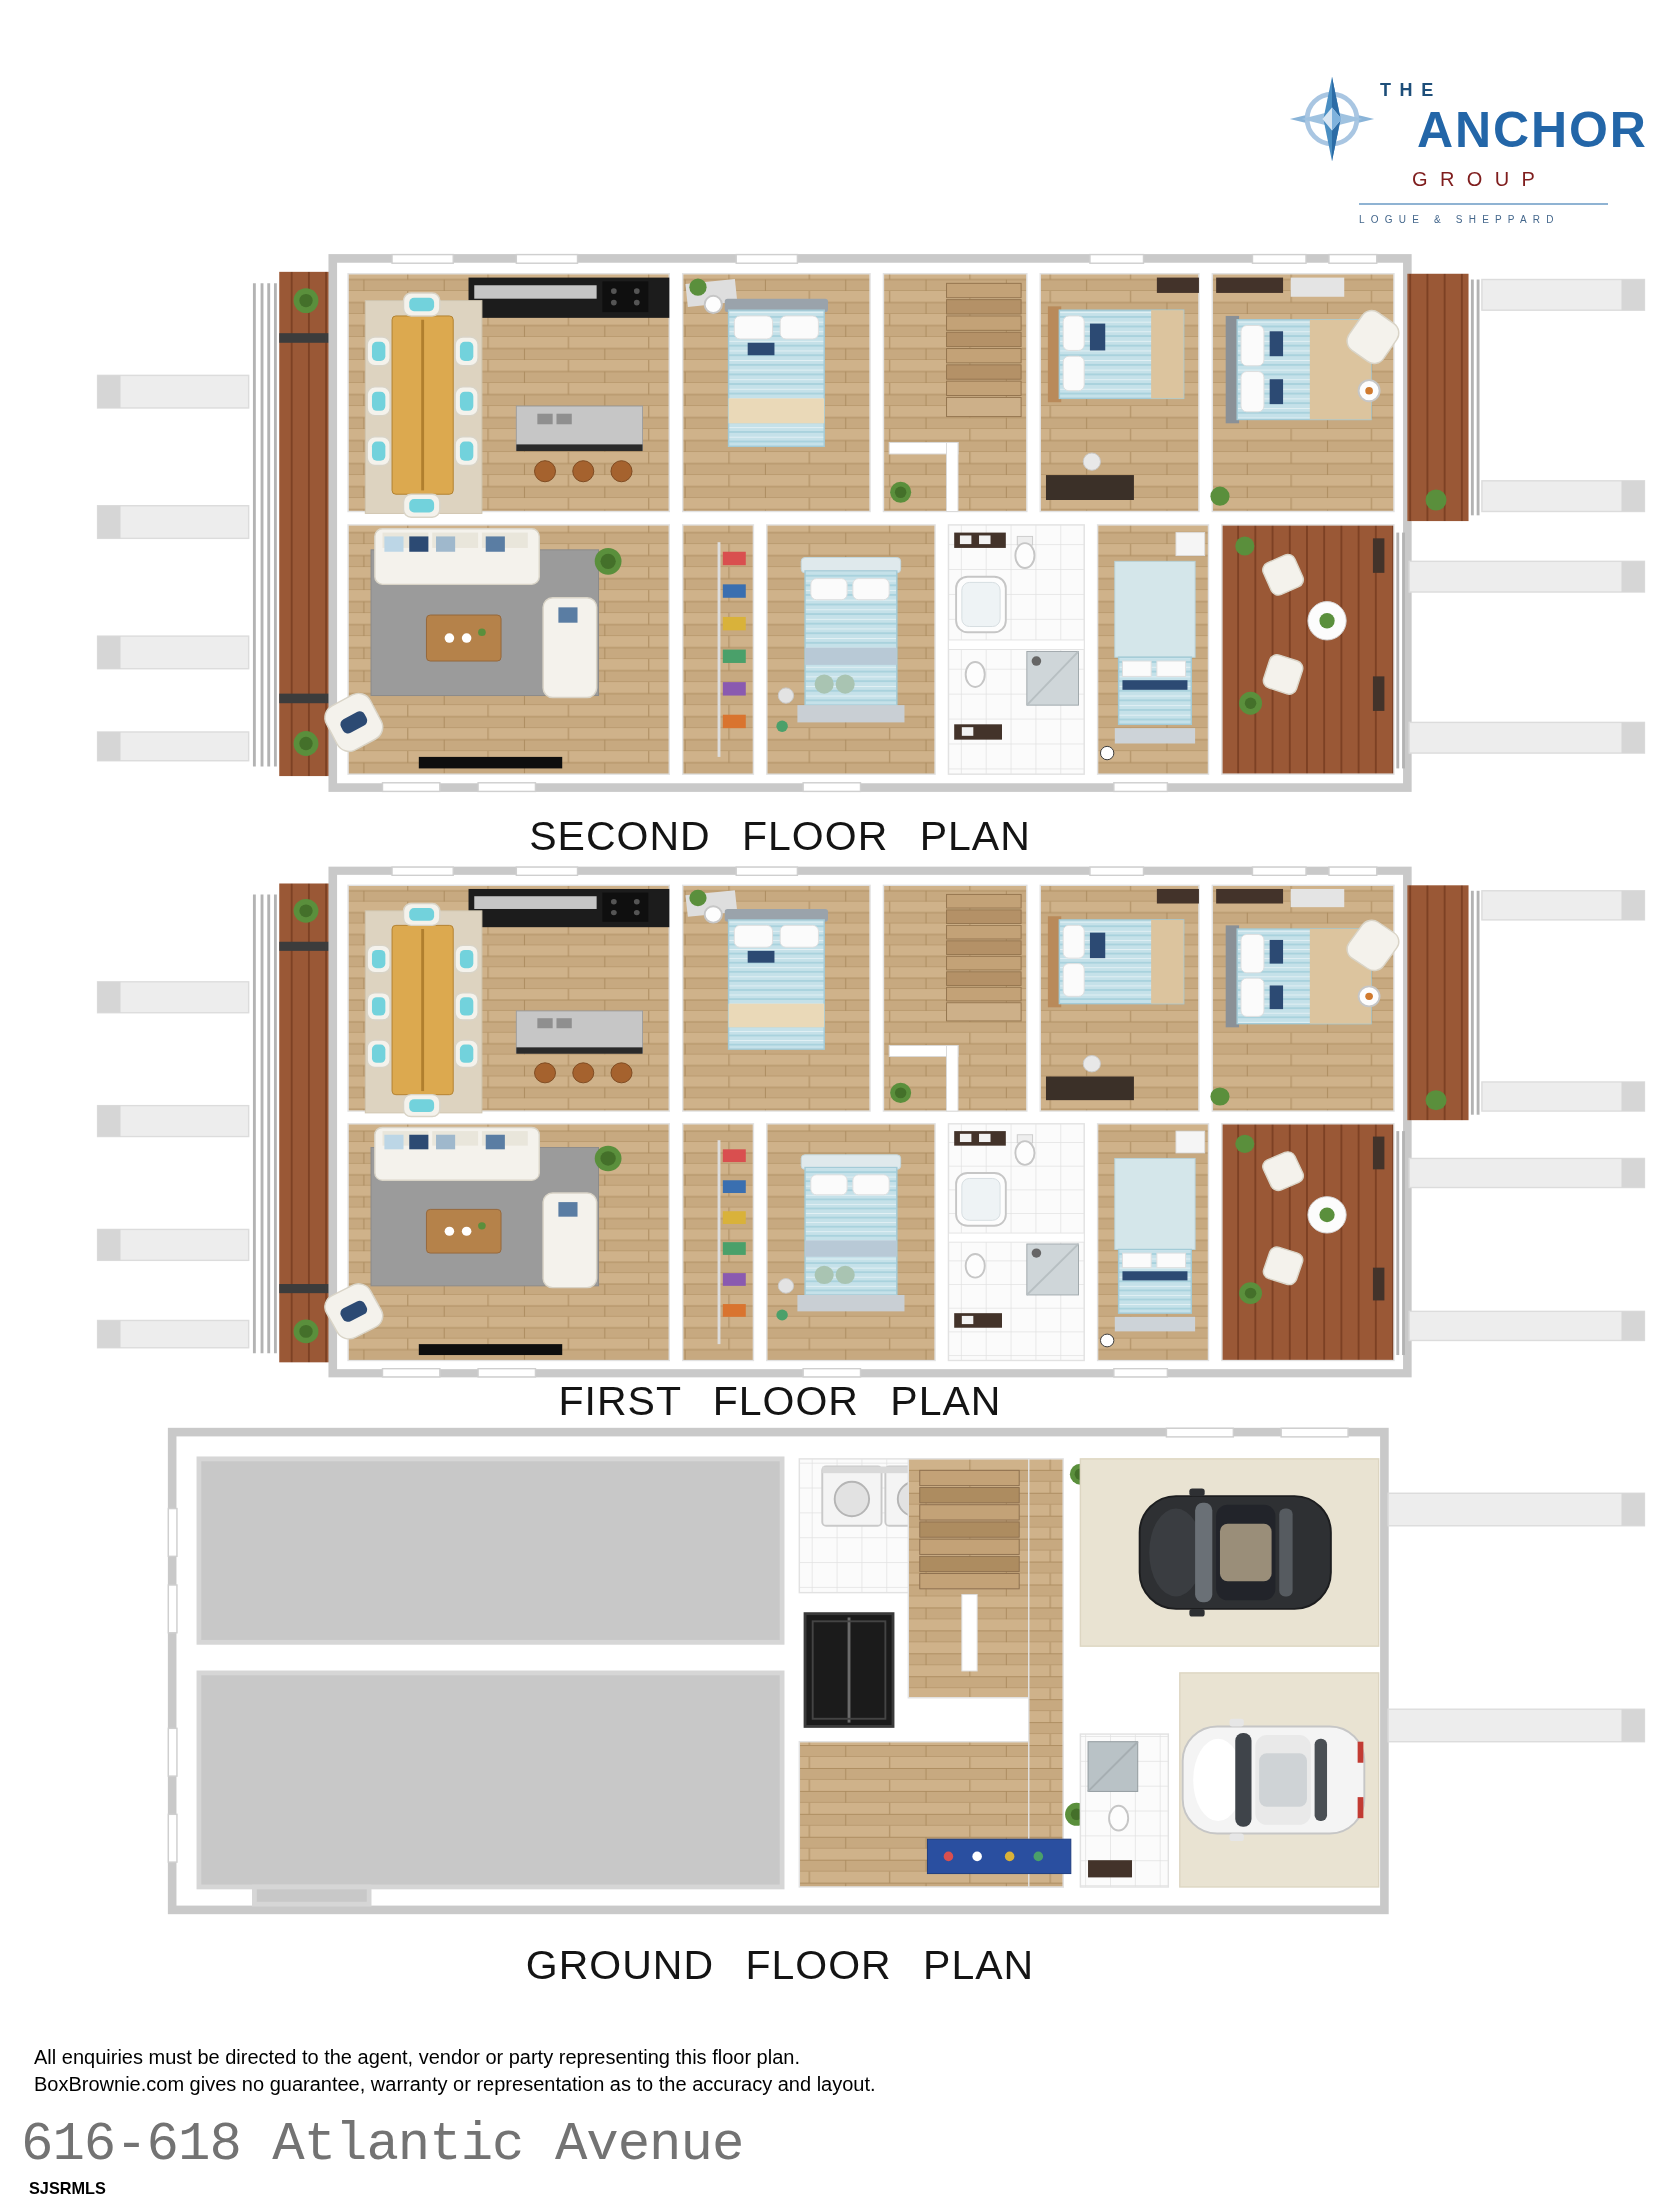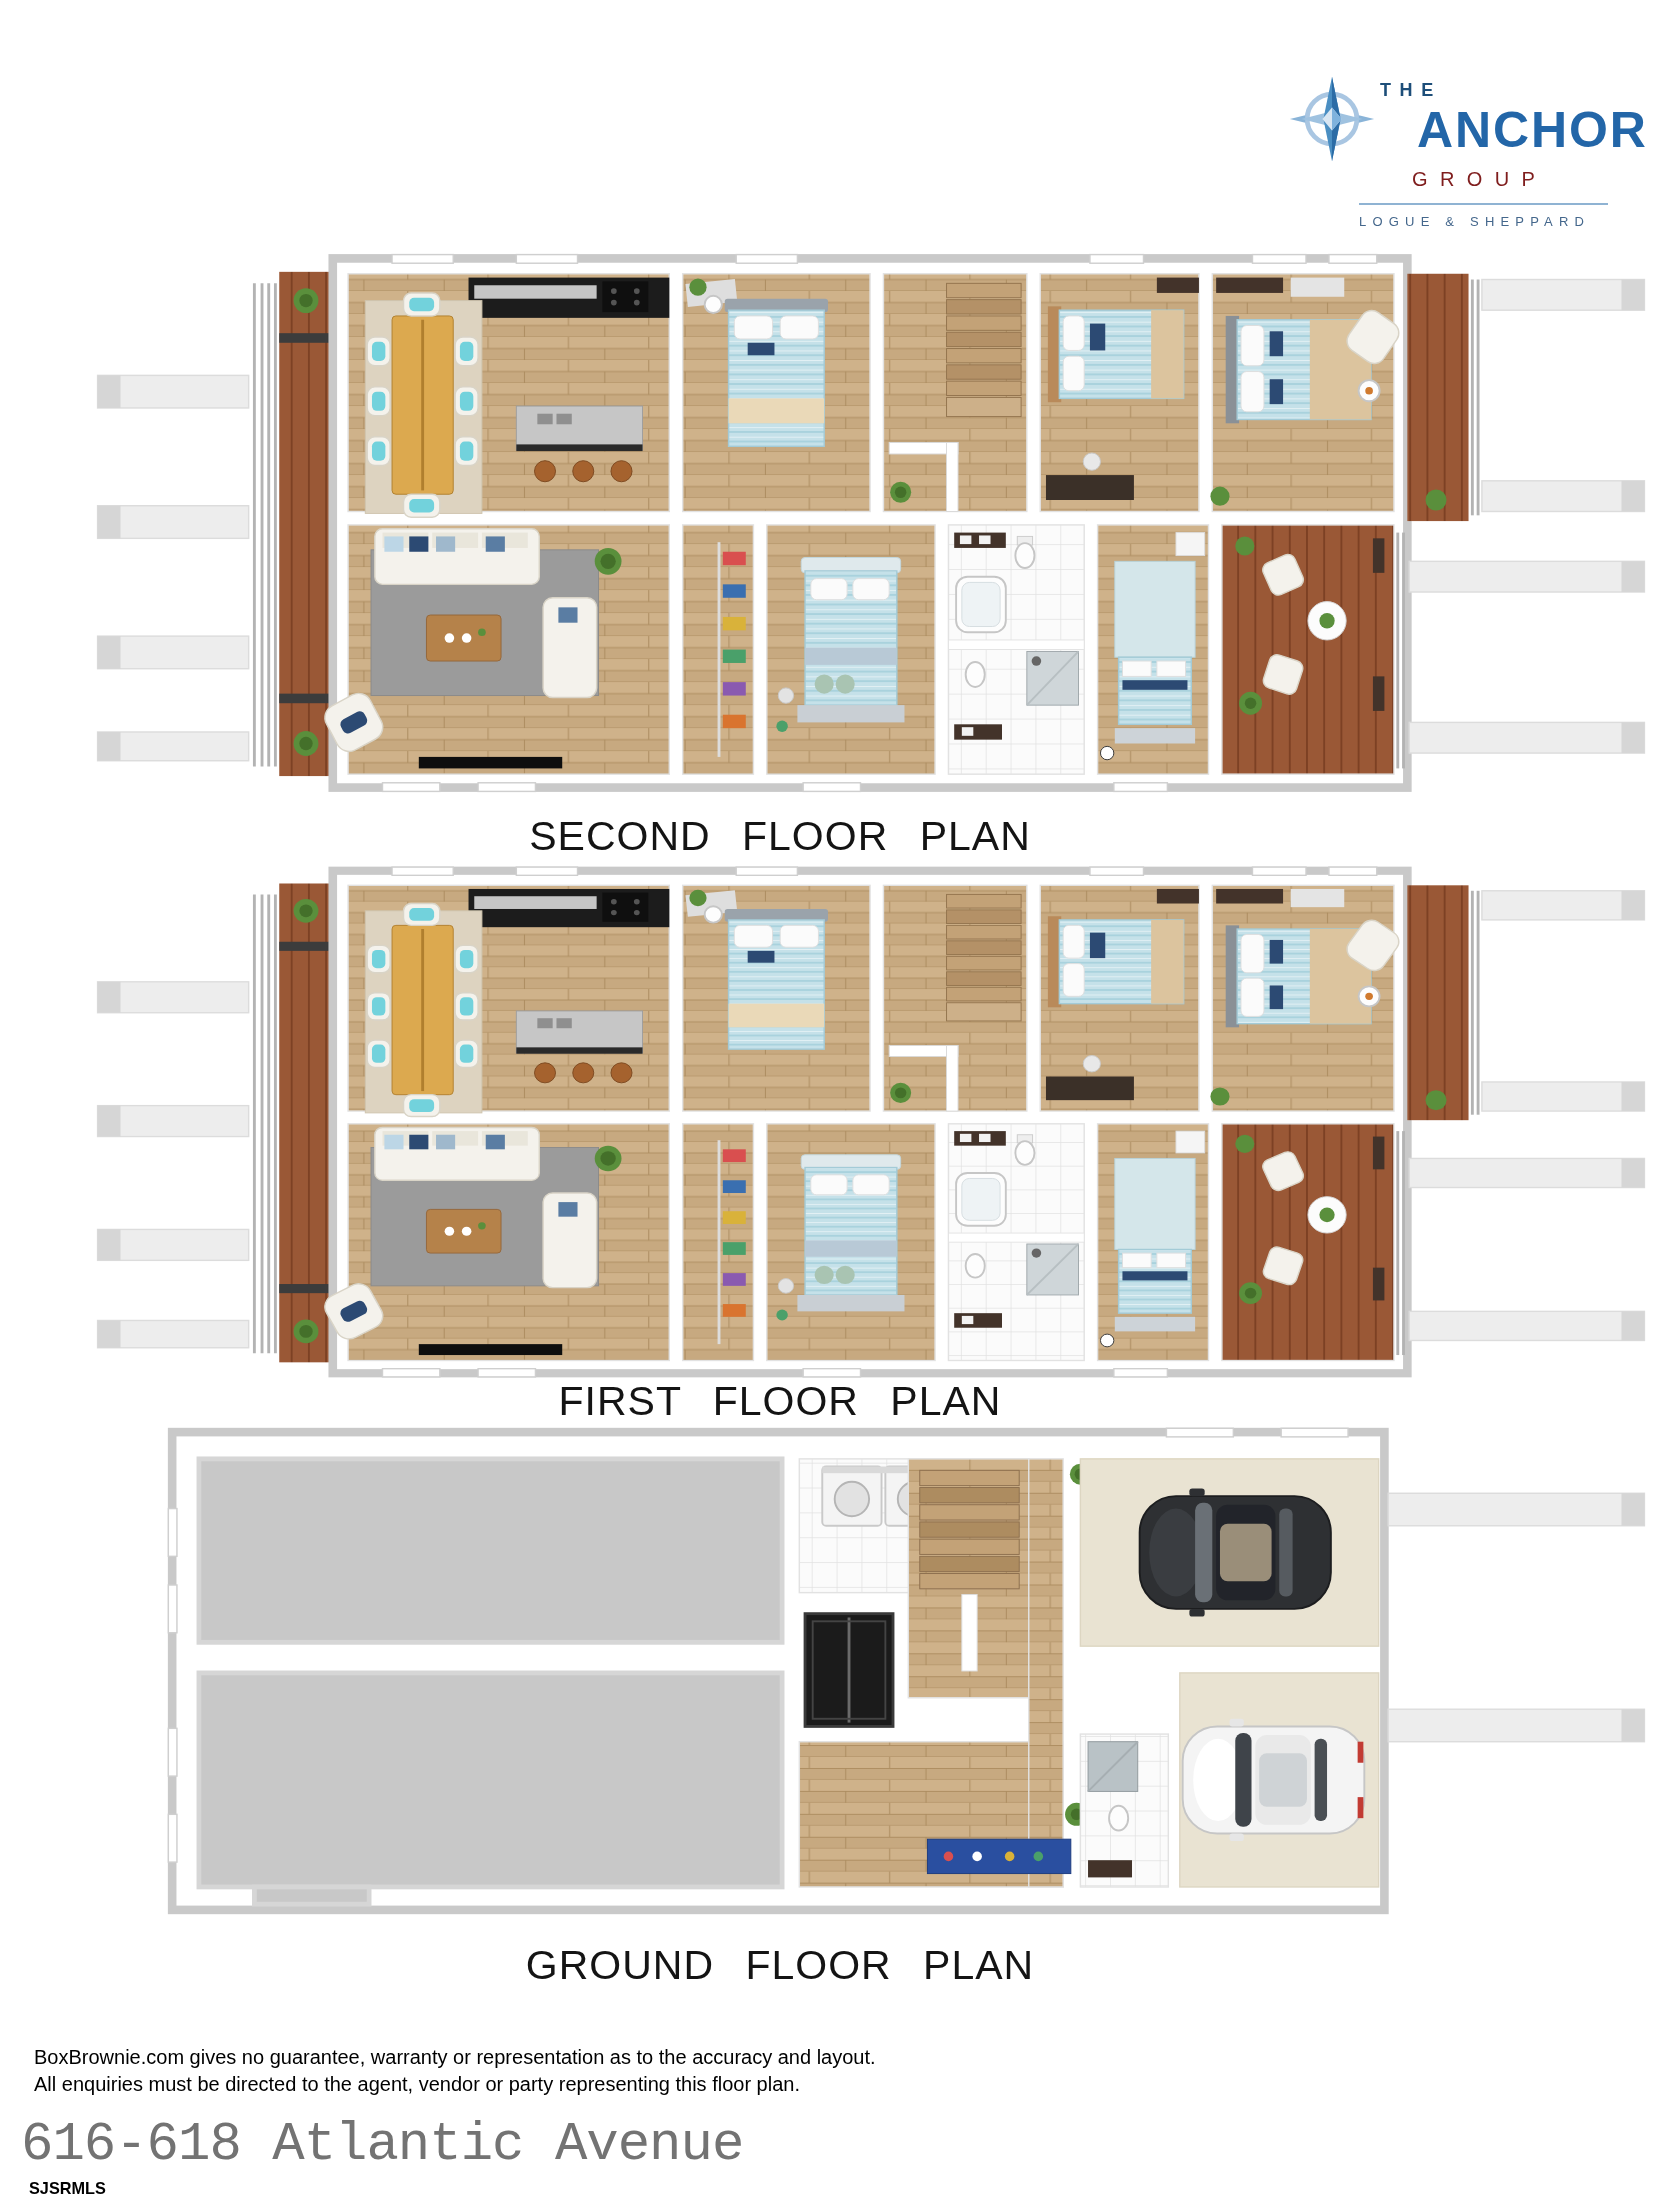--- a/index.html
+++ b/index.html
@@ -3,21 +3,21 @@
 <meta charset="utf-8">
 <style>
   html,body{margin:0;padding:0;background:#ffffff;}
   body{width:1654px;height:2202px;position:relative;font-family:"Liberation Sans",sans-serif;color:#161616;overflow:hidden;}
 
   
   .logo-the{position:absolute;left:1380px;top:80px;font-size:18px;font-weight:700;letter-spacing:8.6px;color:#1d4e79;}
   .logo-name{position:absolute;left:1375px;top:101px;font-size:50px;font-weight:700;letter-spacing:1.9px;color:#2366a8;margin-left:42px;}
   .logo-group{position:absolute;left:1412px;top:168px;font-size:20px;font-weight:400;letter-spacing:12.4px;color:#7f1d1d;}
   .logo-line{position:absolute;left:1359px;top:203px;width:249px;height:1.9px;background:#8fb3d3;}
-  .logo-tag{position:absolute;left:1359px;top:214px;font-size:13px;font-weight:400;letter-spacing:6.2px;color:#44678c;}
+  .logo-tag{position:absolute;left:1359px;top:214px;font-size:10px;font-weight:400;letter-spacing:6.2px;color:#44678c;}
   .compass{position:absolute;left:1287px;top:73px;}
 
   
   .plan-svg{position:absolute;left:67px;}
   #plan-second{top:245px;width:1587px;height:556px;}
   #plan-first{top:858px;width:1587px;height:528px;}
   #plan-ground{top:1413px;width:1587px;height:516px;}
   .plan-label{position:absolute;left:0;width:1560px;text-align:center;font-size:41px;letter-spacing:1px;word-spacing:19px;color:#141414;}
   #label-second{top:813px;}
   #label-first{top:1378px;}
@@ -488,18 +488,18 @@
   <use href="#unit-plan"></use>
 </svg>
 <div id="label-first" class="plan-label">FIRST FLOOR PLAN</div>
 
 <svg id="plan-ground" class="plan-svg" viewBox="0 0 1660 540" preserveAspectRatio="none">
   <use href="#ground-plan"></use>
 </svg>
 <div id="label-ground" class="plan-label">GROUND FLOOR PLAN</div>
 
 <div class="disclaimer">
+  <div>All enquiries must be directed to the agent, vendor or party representing this floor plan.</div>
   <div>BoxBrownie.com gives no guarantee, warranty or representation as to the accuracy and layout.</div>
-  <div>All enquiries must be directed to the agent, vendor or party representing this floor plan.</div>
 </div>
 <div class="address">616-618 Atlantic Avenue</div>
 <div class="mls">SJSRMLS</div>
 
 
 </body></html>

